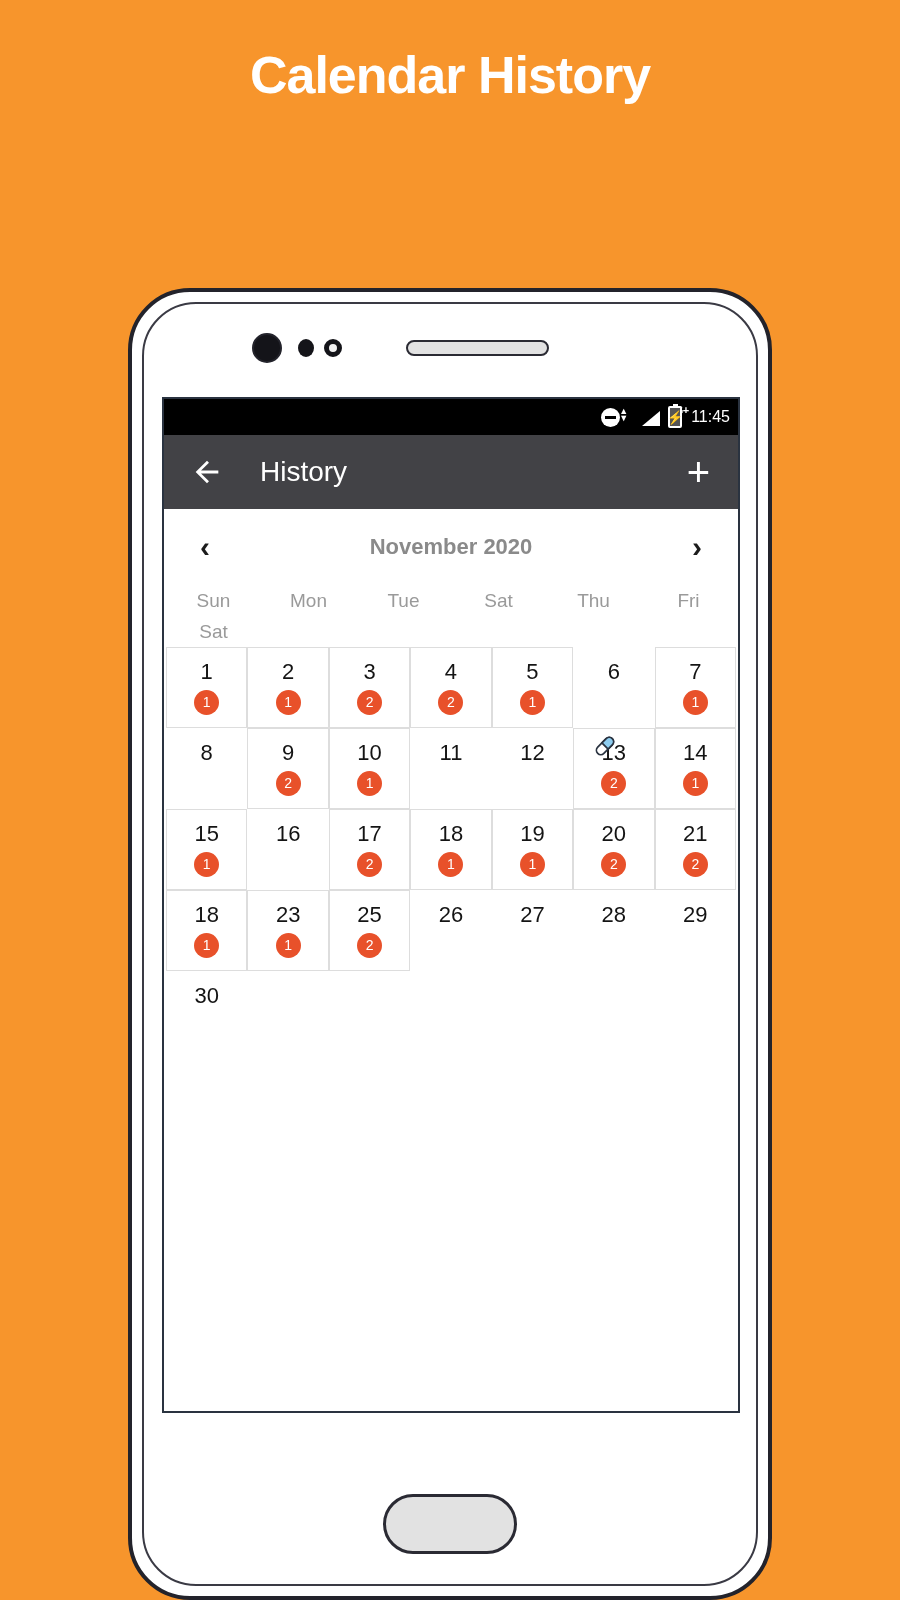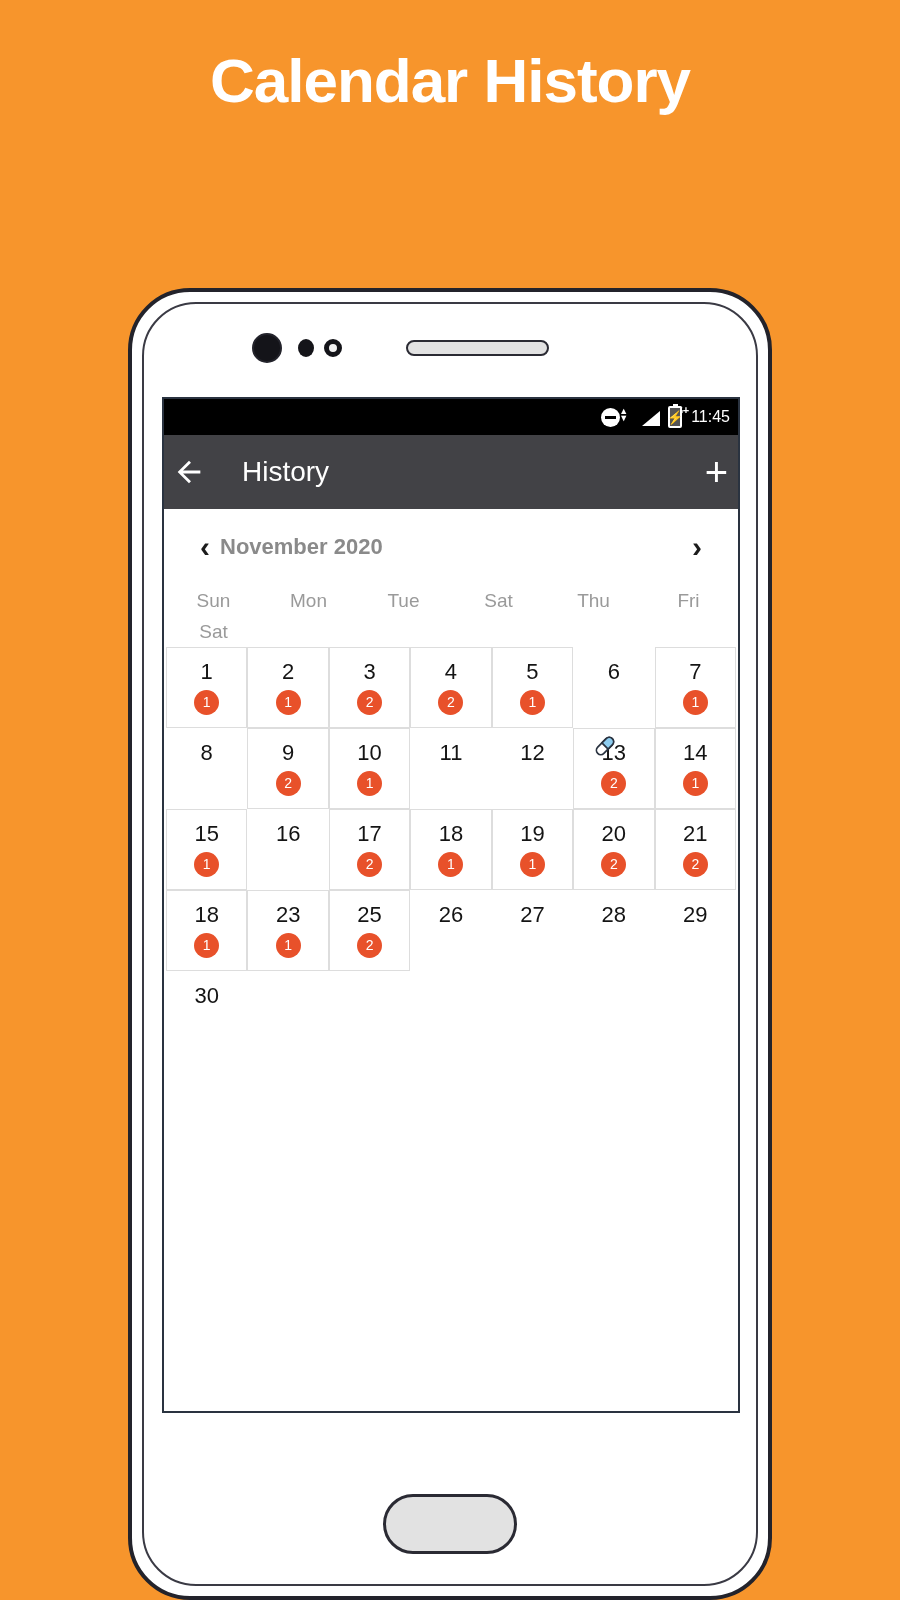--- a/index.html
+++ b/index.html
@@ -15,21 +15,21 @@
   }
 
   
   #headline {
     position: absolute;
     top: 48px;
     left: 0;
     width: 900px;
     text-align: center;
     color: #ffffff;
-    font-size: 62px;
+    font-size: 52px;
     font-weight: bold;
     letter-spacing: -1px;
     line-height: 1.05;
     white-space: nowrap;
   }
 
   
   #phone-frame {
     position: absolute;
     left: 128px;
@@ -193,21 +193,21 @@
     letter-spacing: 0px;
     margin-left: 2px;
   }
 
   
   #app-bar {
     height: 74px;
     background: #424246;
     display: flex;
     align-items: center;
-    padding: 0 8px;
+    padding: 0 26px;
     justify-content: flex-end;
   }
   #back-arrow-icon {
     width: 34px; height: 34px;
     flex: 0 0 auto;
     cursor: pointer;
   }
   #app-bar-title {
     color: #ffffff;
     font-size: 28px;
@@ -237,20 +237,21 @@
     font-size: 30px;
     color: #1c1c1c;
     font-weight: bold;
     cursor: pointer;
     width: 30px;
     text-align: center;
     line-height: 1;
   }
   #month-label {
     flex: 1 1 auto;
+    text-align: center;
     color: #8a8a8a;
     font-size: 22px;
     font-weight: bold;
   }
 
   #weekday-row {
     display: grid;
     grid-template-columns: repeat(6, 1fr);
     height: 62px;
     align-items: center;

